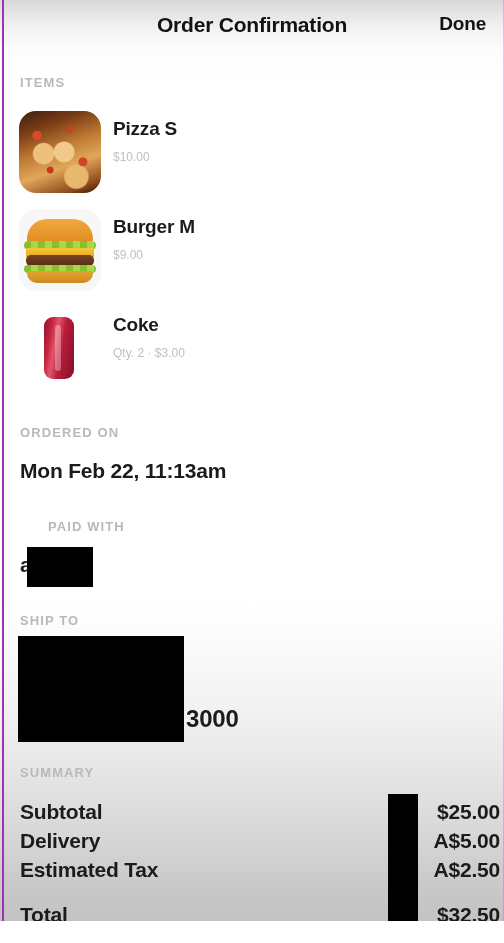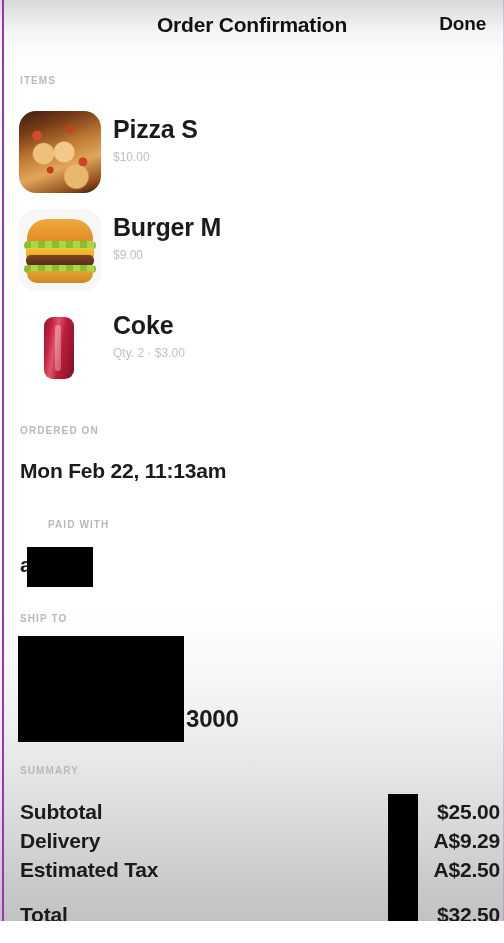--- a/index.html
+++ b/index.html
@@ -87,21 +87,21 @@
     font-size: 19px;
     font-weight: 700;
     color: #121212;
     letter-spacing: -0.2px;
     cursor: pointer;
   }
 
   
   .section-label {
     position: absolute;
-    font-size: 10px;
+    font-size: 13px;
     font-weight: 700;
     letter-spacing: 1.1px;
     color: #b9b9b9;
     text-transform: uppercase;
   }
 
   
   #items-label { left: 20px; top: 75px; }
 
   #items-list {
@@ -124,21 +124,21 @@
     border-radius: 17px;
     overflow: hidden;
     background: #ffffff;
   }
   .item-texts {
     position: absolute;
     left: 113px;
     top: 8px;
   }
   .item-name {
-    font-size: 25px;
+    font-size: 19px;
     font-weight: 700;
     color: #1b1b1b;
     letter-spacing: -0.2px;
     line-height: 26px;
   }
   .item-sub {
     font-size: 12px;
     font-weight: 400;
     color: #c0c0c0;
     line-height: 24px;
@@ -402,21 +402,21 @@
 
   <div class="section-label" id="summary-label">SUMMARY</div>
 
   <div id="summary-rows">
     <div class="sum-row">
       <div class="sum-key">Subtotal</div>
       <div class="sum-val">$25.00</div>
     </div>
     <div class="sum-row">
       <div class="sum-key">Delivery</div>
-      <div class="sum-val">A$9.29</div>
+      <div class="sum-val">A$5.00</div>
     </div>
     <div class="sum-row">
       <div class="sum-key">Estimated Tax</div>
       <div class="sum-val">A$2.50</div>
     </div>
     <div class="sum-row spaced">
       <div class="sum-key">Total</div>
       <div class="sum-val">$32.50</div>
     </div>
   </div>

